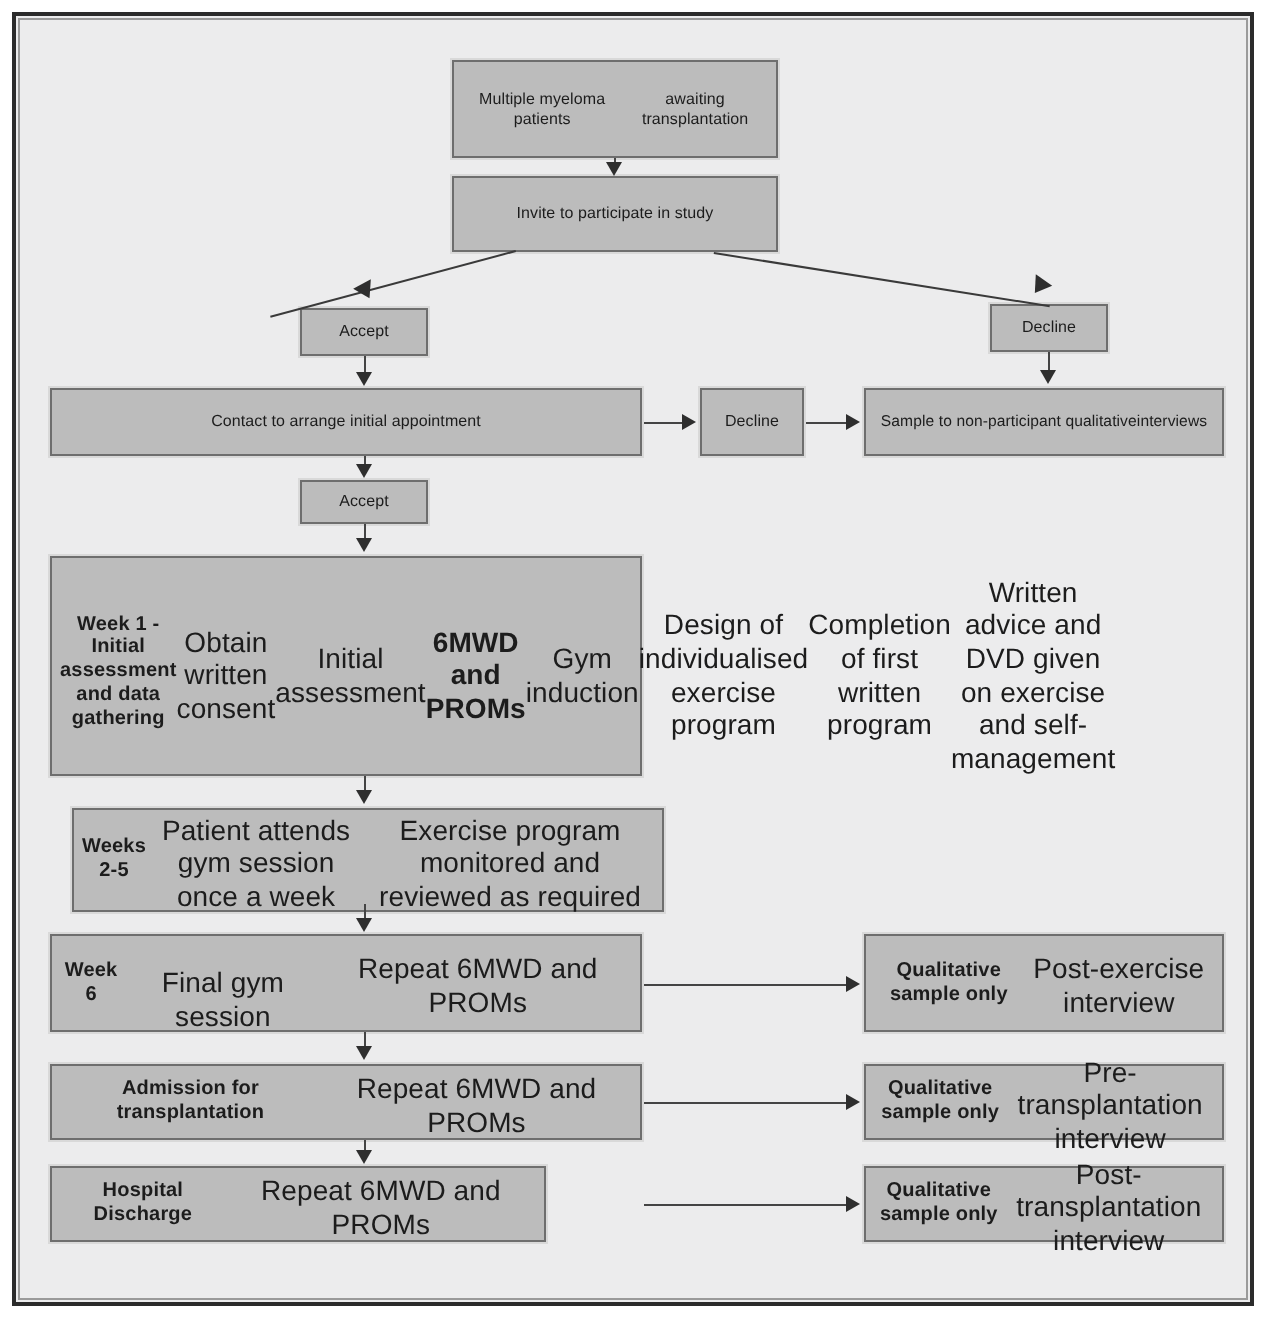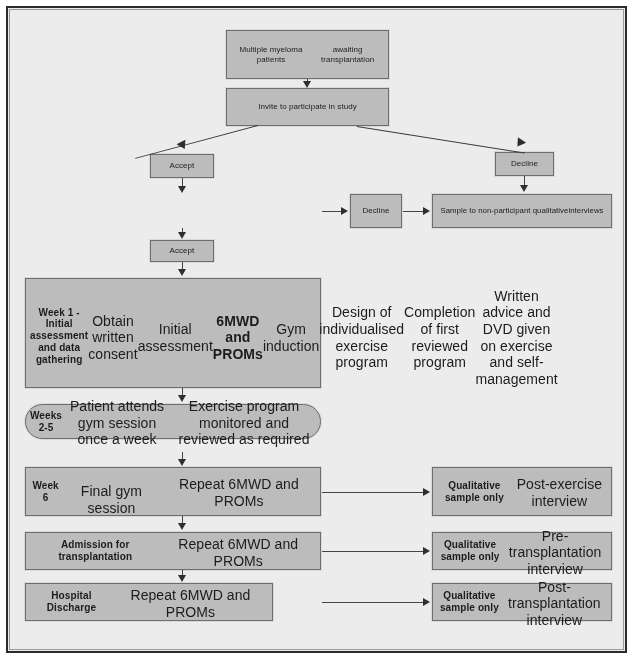--- a/index.html
+++ b/index.html
@@ -115,20 +115,23 @@
     </div>
 
     <div class="node plain" style="left:142px; top:146px; width:64px; height:24px;">
       <div class="ln">Accept</div>
     </div>
 
     <div class="node plain" style="left:487px; top:144px; width:59px; height:24px;">
       <div class="ln">Decline</div>
     </div>
 
+    <div class="node plain" style="left:17px; top:186px; width:296px; height:34px;">
+      <div class="ln">Contact to arrange initial appointment</div>
+    </div>
 
     <div class="node plain" style="left:342px; top:186px; width:52px; height:34px;">
       <div class="ln">Decline</div>
     </div>
 
     <div class="node small" style="left:424px; top:186px; width:180px; height:34px;">
       <div class="ln">Sample to non-participant qualitative</div>
       <div class="ln">interviews</div>
     </div>
 
@@ -136,25 +139,25 @@
       <div class="ln">Accept</div>
     </div>
 
     <div class="node" style="left:17px; top:270px; width:296px; height:110px; justify-content:flex-start; padding-top:8px;">
       <div class="ttl">Week 1 - Initial assessment and data gathering</div>
       <div class="ln" style="margin-top:3px;">Obtain written consent</div>
       <div class="ln" style="margin-top:3px;">Initial assessment</div>
       <div class="ln" style="margin-top:3px; font-weight:bold;">6MWD and PROMs</div>
       <div class="ln" style="margin-top:3px;">Gym induction</div>
       <div class="ln" style="margin-top:3px;">Design of individualised exercise program</div>
-      <div class="ln" style="margin-top:3px;">Completion of first reviewed program</div>
+      <div class="ln" style="margin-top:3px;">Completion of first written program</div>
       <div class="ln" style="margin-top:3px;">Written advice and DVD given on exercise and self-management</div>
     </div>
 
-    <div class="node" style="left:17px; top:396px; width:296px; height:35px;border-radius:23px;">
+    <div class="node" style="left:28px; top:396px; width:296px; height:52px;">
       <div class="ttl">Weeks 2-5</div>
       <div class="ln" style="margin-top:3px;">Patient attends gym session once a week</div>
       <div class="ln" style="margin-top:3px;">Exercise program monitored and reviewed as required</div>
     </div>
 
     <div class="node" style="left:17px; top:459px; width:296px; height:49px;">
       <div class="ttl">Week 6</div>
       <div class="ln" style="margin-top:16px;">Final gym session</div>
       <div class="ln" style="margin-top:3px;">Repeat 6MWD and PROMs</div>
     </div>

